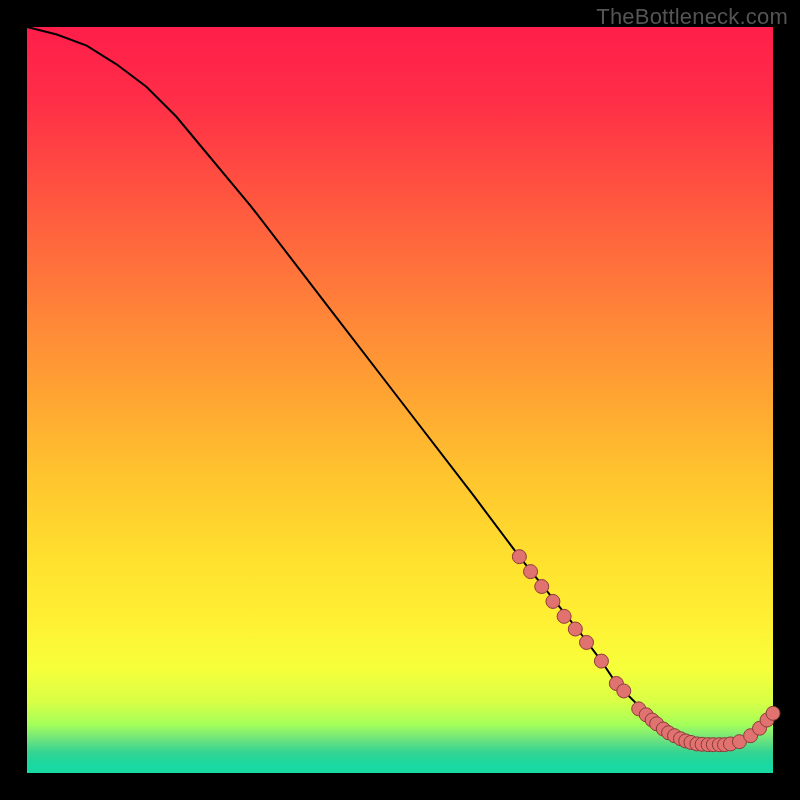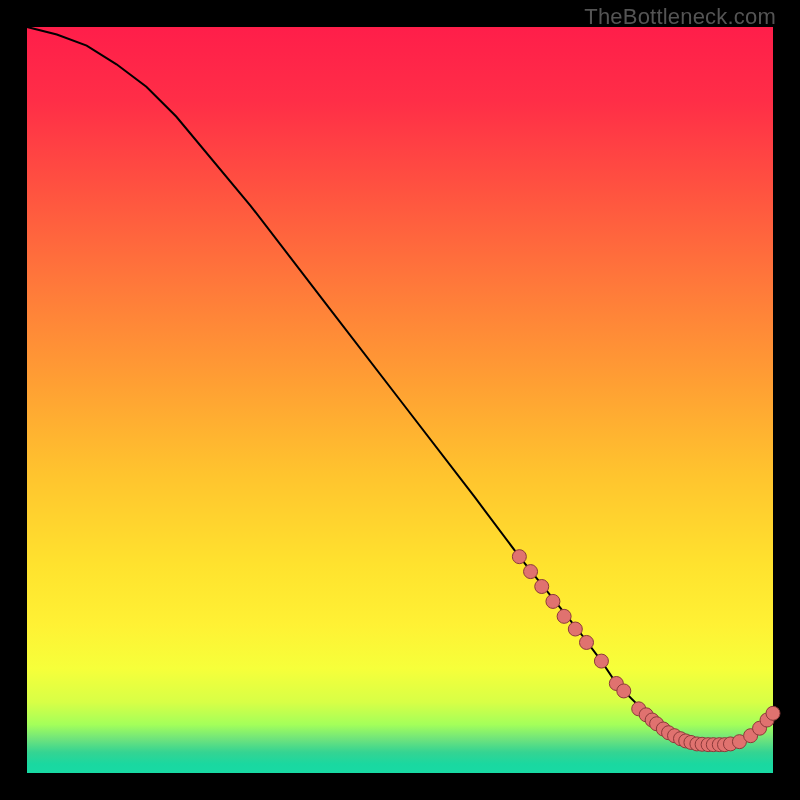--- a/index.html
+++ b/index.html
@@ -11,21 +11,21 @@
     overflow: hidden;
   }
   .wrap {
     position: relative;
     width: 800px;
     height: 800px;
   }
   .watermark {
     position: absolute;
     top: 4px;
-    right: 24px;
+    right: 12px;
     font-family: Arial, Helvetica, sans-serif;
     font-size: 22px;
     color: #545454;
     letter-spacing: 0.2px;
     font-weight: 500;
     z-index: 10;
   }
   svg.chart {
     position: absolute;
     left: 0;

